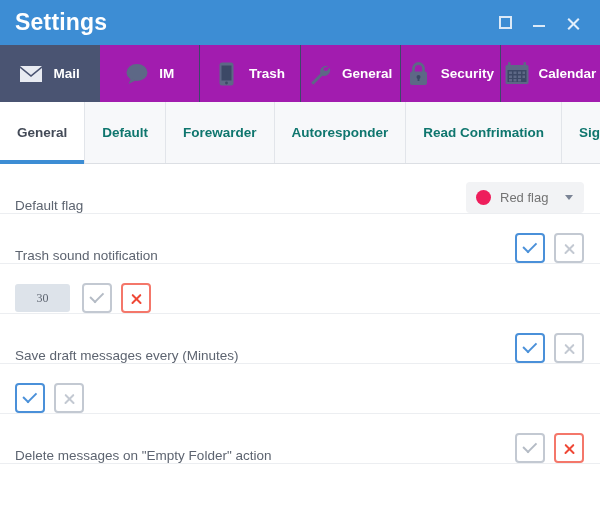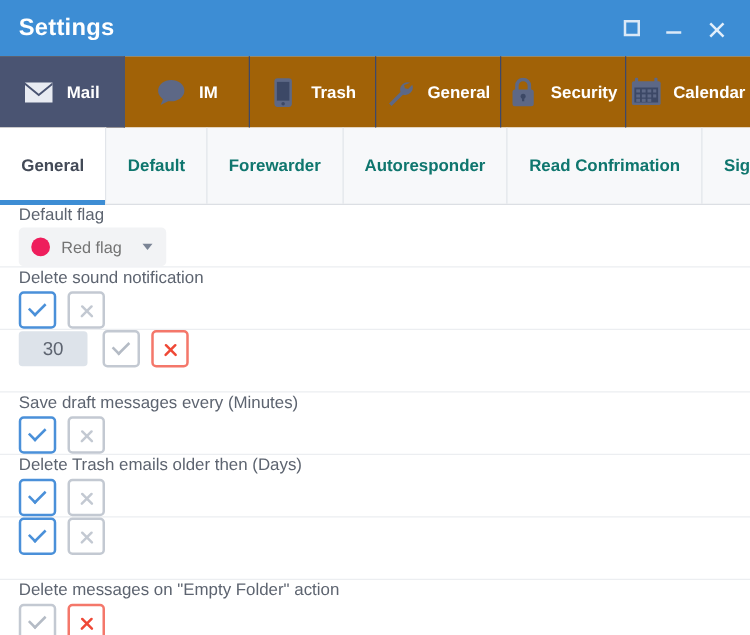--- a/index.html
+++ b/index.html
@@ -24,21 +24,21 @@
   .titlebar {
     height: 45px;
     background: #3d8dd4;
     display: flex;
     align-items: center;
     flex: 0 0 45px;
     position: relative;
   }
   .titlebar-title {
     color: #ffffff;
-    font-size: 19px;
+    font-size: 23px;
     font-weight: bold;
     letter-spacing: 0.2px;
     margin-left: 15px;
   }
   .titlebar-controls {
     margin-left: auto;
     display: flex;
     align-items: center;
     gap: 0px;
     padding-right: 10px;
@@ -76,21 +76,21 @@
     height: 2px;
     background: #e3effb;
   }
   .ico-close::before { transform: rotate(45deg); }
   .ico-close::after  { transform: rotate(-45deg); }
 
   
   .mainnav {
     height: 57px;
     flex: 0 0 57px;
-    background: #a16207;
+    background: #a21caf;
     display: flex;
     align-items: stretch;
   }
   .nav-item {
     flex: 1 1 0;
     display: flex;
     align-items: center;
     justify-content: center;
     gap: 10px;
     cursor: pointer;
@@ -152,24 +152,23 @@
 
   
   .content {
     flex: 1 1 auto;
     background: #ffffff;
     overflow: hidden;
   }
   .row {
     height: 50px;
     display: flex;
-    align-items: flex-start;
+    align-items: flex-end;
     border-bottom: 1px solid #eceef1;
     padding: 0 16px 0 15px;
-    flex-direction: column;
   }
   .row-label {
     font-size: 13.5px;
     color: #5d6470;
     flex: 1 1 auto;
   }
   .row-controls {
     display: flex;
     align-items: center;
     gap: 9px;
@@ -177,22 +176,22 @@
   }
 
   
   .num-input {
     width: 55px;
     height: 28px;
     background: #dde3ea;
     border: none;
     border-radius: 3px;
     text-align: center;
-    font-family: Liberation Sans, sans-serif;
-    font-size: 15px;
+    font-family: Liberation Serif, serif;
+    font-size: 12px;
     color: #5d6470;
     margin-right: 3px;
   }
 
   
   .tbox {
     width: 30px;
     height: 30px;
     border-radius: 4px;
     border: 2px solid #c3c9d2;
@@ -380,21 +379,21 @@
       <div class="row-controls">
         <div class="dropdown">
           <span class="flag-dot"></span>
           <span class="dropdown-label">Red flag</span>
           <span class="caret"></span>
         </div>
       </div>
     </div>
 
     <div class="row">
-      <div class="row-label">Delete sound notification</div>
+      <div class="row-label">Trash sound notification</div>
       <div class="row-controls">
         <div class="tbox check-on">
             <span class="glyph-check"></span>
           </div>
         <div class="tbox">
             <span class="glyph-cross"></span>
           </div>
       </div>
     </div>
 
@@ -415,44 +414,33 @@
       <div class="row-controls">
         <div class="tbox check-on">
             <span class="glyph-check"></span>
           </div>
         <div class="tbox">
             <span class="glyph-cross"></span>
           </div>
       </div>
     </div>
 
-    <div class="row">
-      <div class="row-label">Delete Trash emails older then (Days)</div>
+
+    <div class="row">
       <div class="row-controls">
         <div class="tbox check-on">
             <span class="glyph-check"></span>
           </div>
         <div class="tbox">
             <span class="glyph-cross"></span>
           </div>
       </div>
     </div>
 
     <div class="row">
-      <div class="row-controls">
-        <div class="tbox check-on">
-            <span class="glyph-check"></span>
-          </div>
-        <div class="tbox">
-            <span class="glyph-cross"></span>
-          </div>
-      </div>
-    </div>
-
-    <div class="row">
       <div class="row-label">Delete messages on "Empty Folder" action</div>
       <div class="row-controls">
         <div class="tbox">
             <span class="glyph-check"></span>
           </div>
         <div class="tbox cross-on">
             <span class="glyph-cross"></span>
           </div>
       </div>
     </div>

